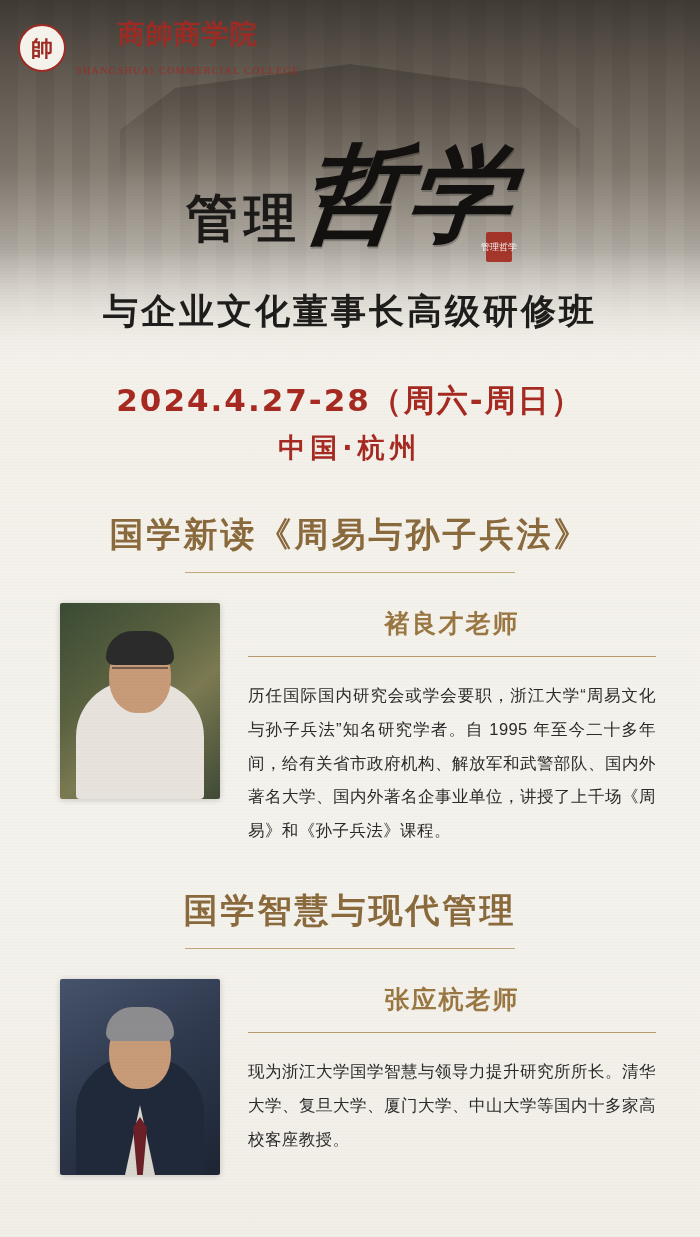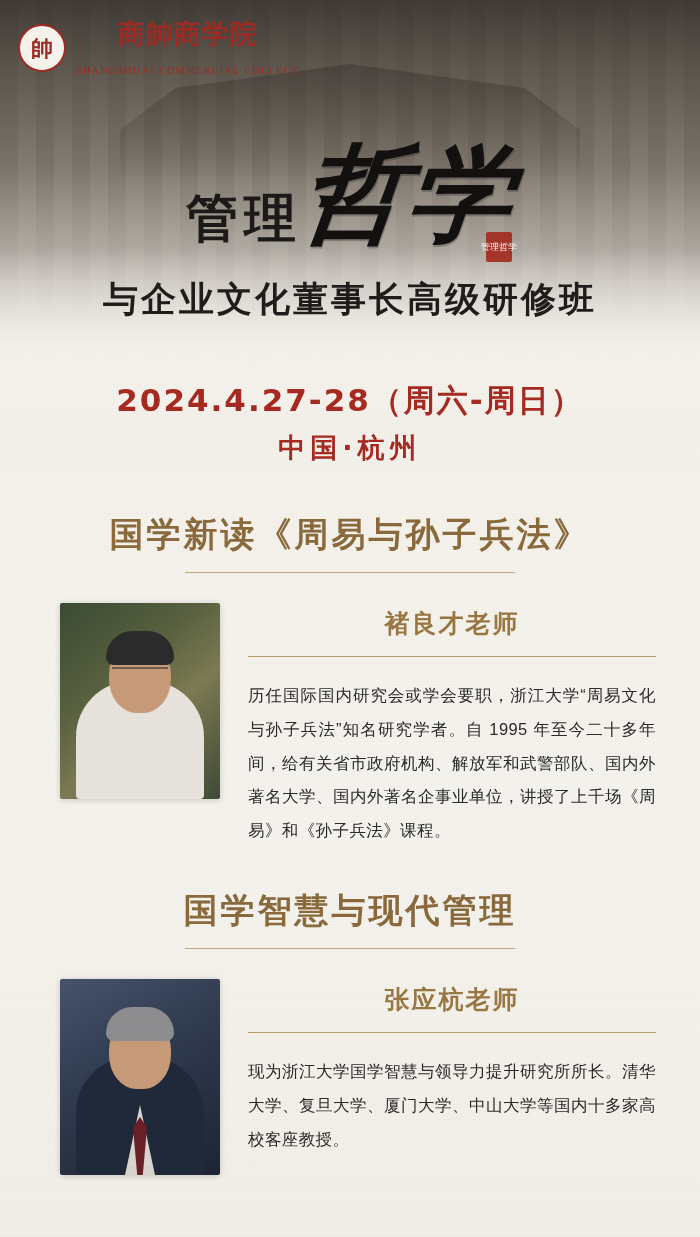--- a/index.html
+++ b/index.html
@@ -138,21 +138,21 @@
     font-family: "DejaVu Serif", serif;
     display: flex;
     align-items: center;
     justify-content: center;
     text-align: center;
     letter-spacing: 0px;
     border-radius: 2px;
     opacity: .92;
   }
   .title-sub {
-    margin-top: 10px;
+    margin-top: 22px;
     font-family: "DejaVu Serif", "Liberation Serif", serif;
     font-size: 35px;
     font-weight: bold;
     color: #1f1d1b;
     letter-spacing: 3px;
   }
 
   
   .date-line {
     position: absolute;

